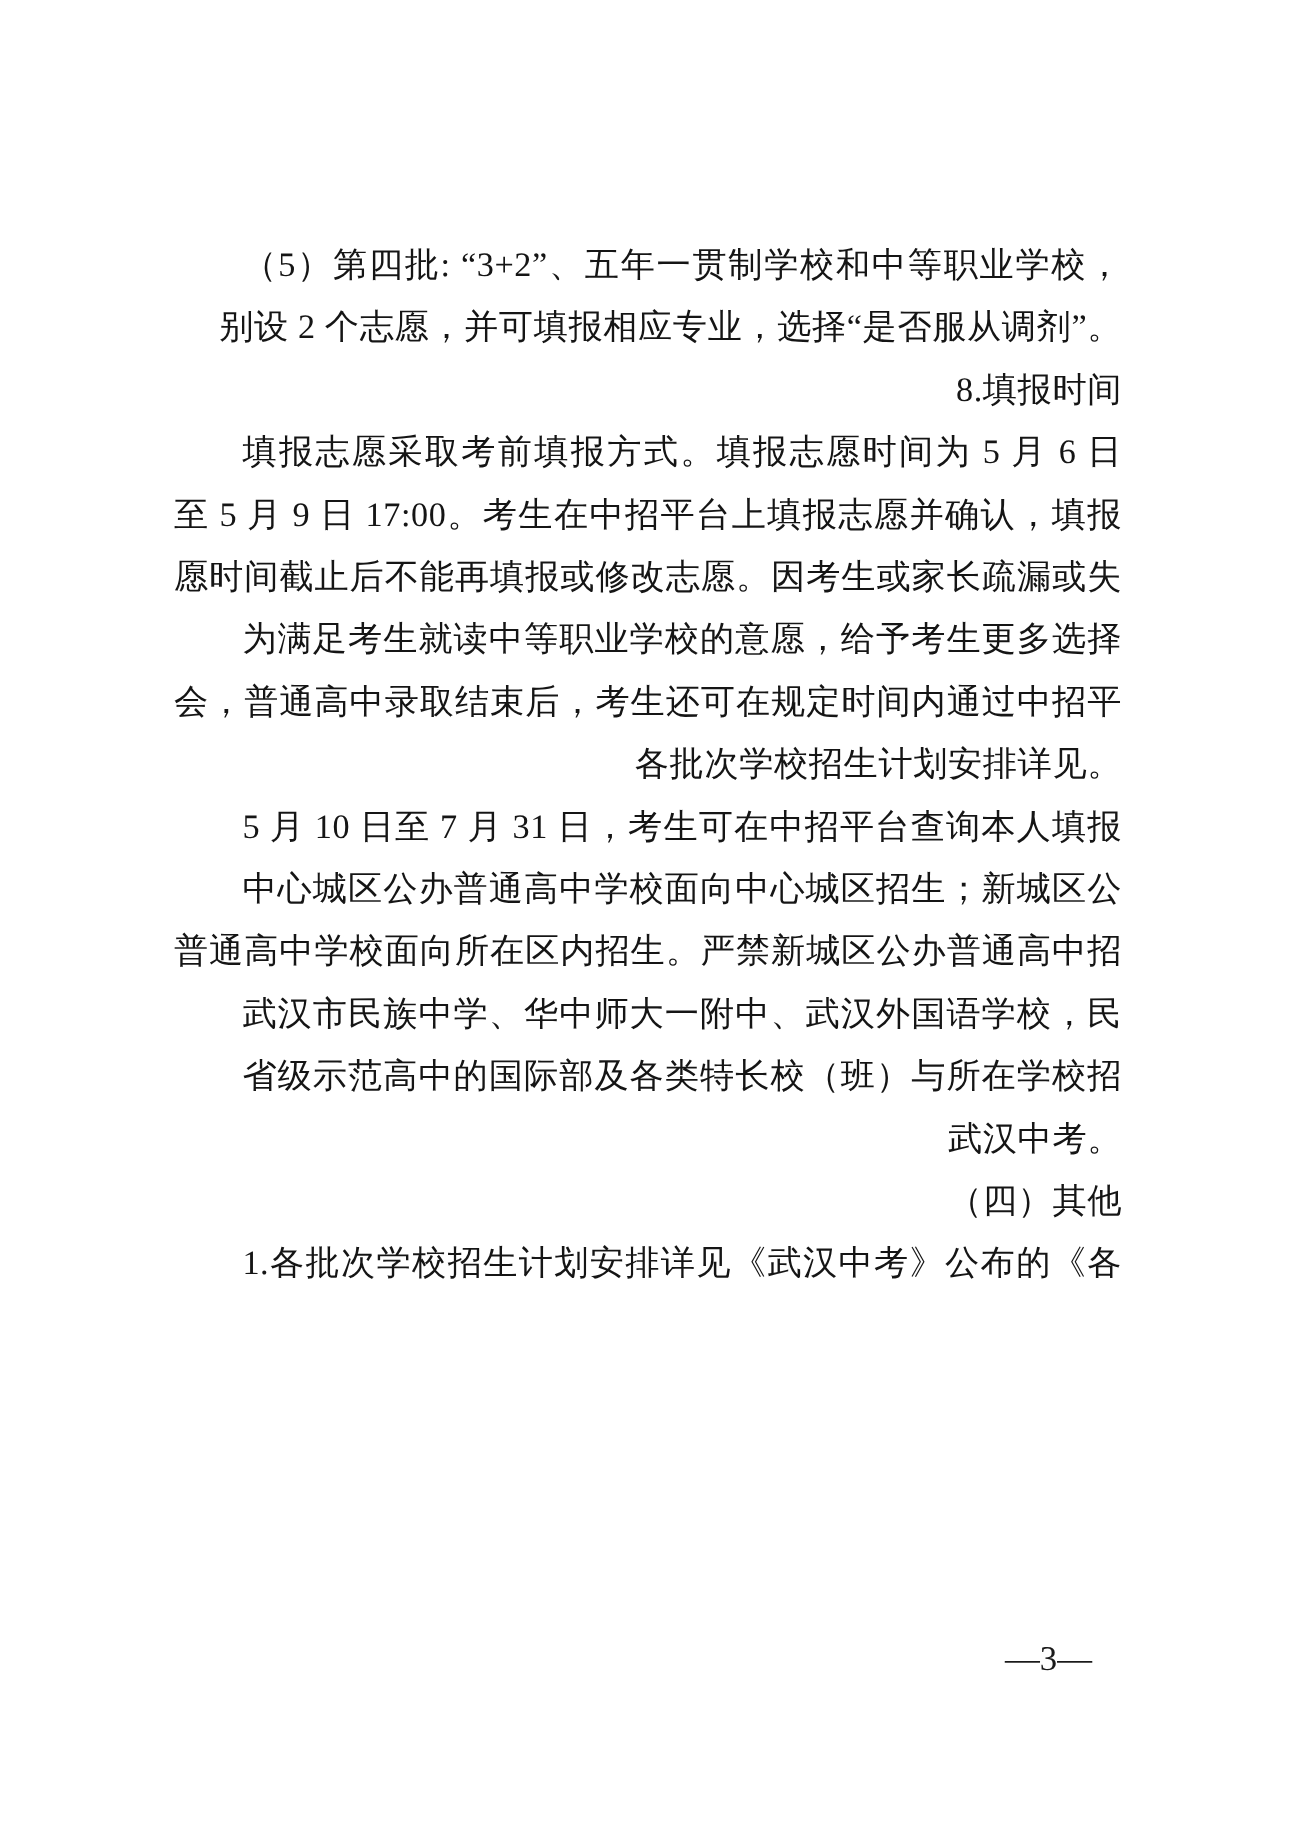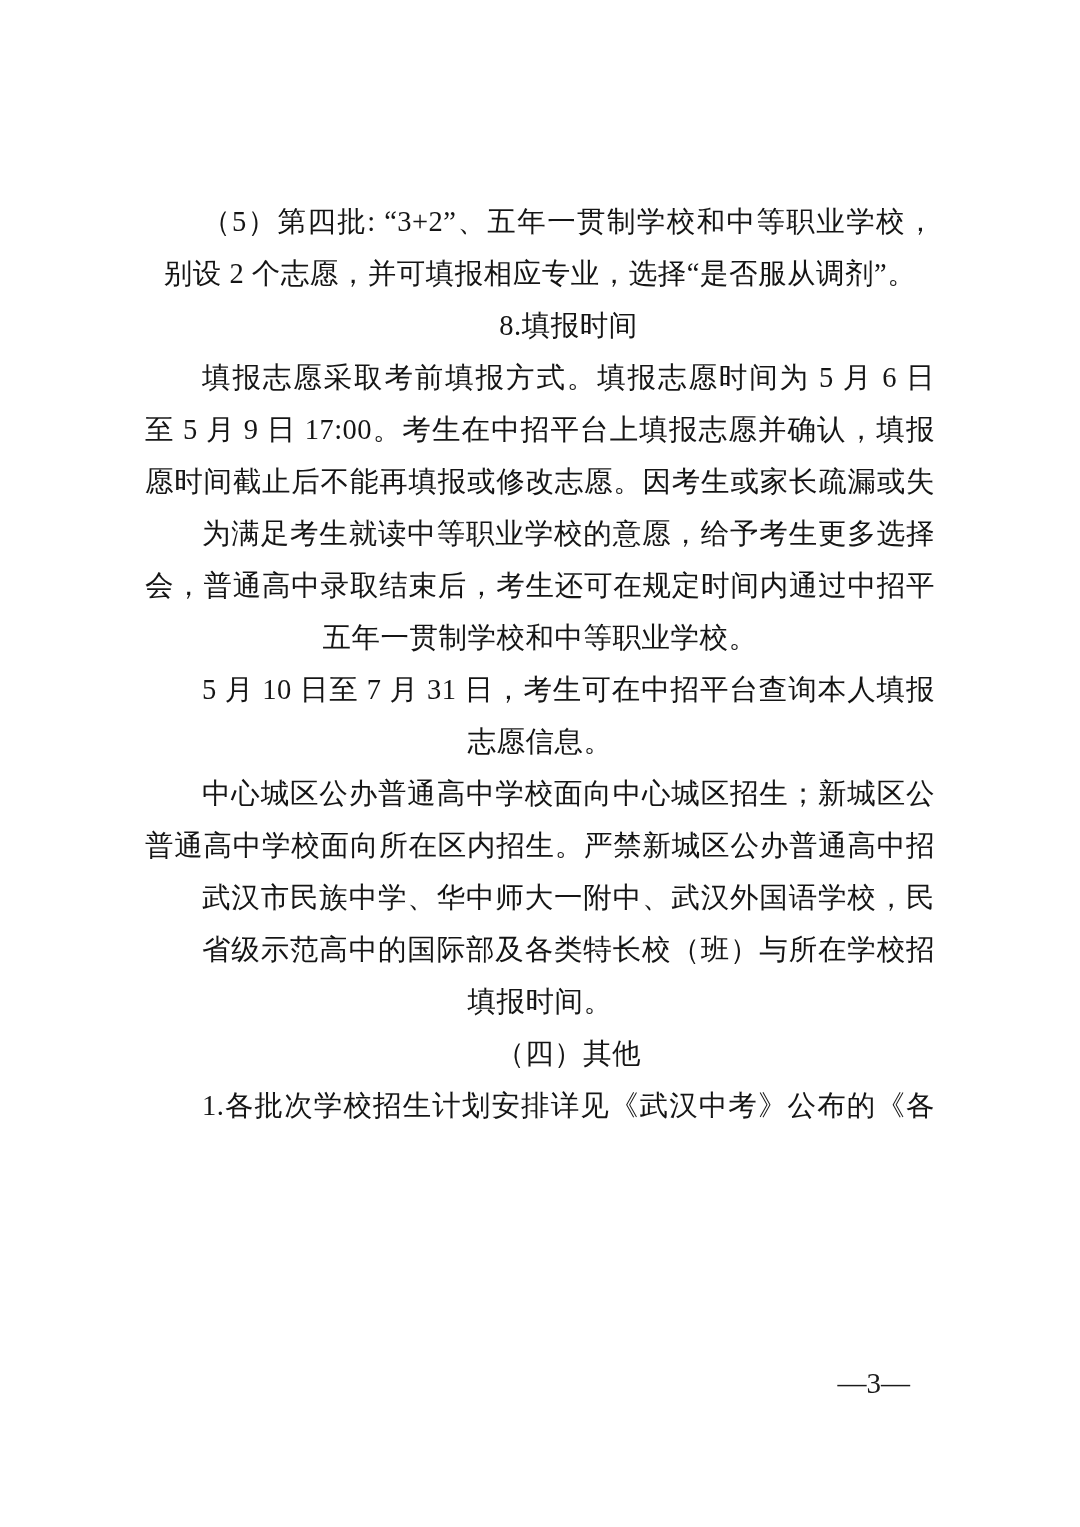--- a/index.html
+++ b/index.html
@@ -19,21 +19,21 @@
   .text-block {
     position: absolute;
     left: 145px;
     top: 196px;
     width: 790px;
   }
   .line {
     font-size: 28.5px;
     height: 52px;
     line-height: 52px;
-    text-align: center;
+    text-align: right;
     letter-spacing: 0.5px;
     overflow: hidden;
   }
   .line.indent {
     text-indent: 2em;
   }
   .line.just {
     text-align: justify;
     text-align-last: justify;
   }
@@ -55,26 +55,25 @@
   <div class="text-block">
     <div id="text-lines">
         <div class="line indent just">（5）第四批: “3+2”、五年一贯制学校和中等职业学校，分</div>
         <div class="line">别设 2 个志愿，并可填报相应专业，选择“是否服从调剂”。</div>
         <div class="line indent">8.填报时间</div>
         <div class="line indent just">填报志愿采取考前填报方式。填报志愿时间为 5 月 6 日 8:00</div>
         <div class="line just">至 5 月 9 日 17:00。考生在中招平台上填报志愿并确认，填报志</div>
         <div class="line just">愿时间截止后不能再填报或修改志愿。因考生或家长疏漏或失误</div>
         <div class="line indent just">为满足考生就读中等职业学校的意愿，给予考生更多选择机</div>
         <div class="line just">会，普通高中录取结束后，考生还可在规定时间内通过中招平台</div>
-        <div class="line">五年一贯制学校和中等职业学校。</div>
+        <div class="line">各批次学校招生计划安排详见。</div>
         <div class="line indent just">5 月 10 日至 7 月 31 日，考生可在中招平台查询本人填报的</div>
-        <div class="line">志愿信息。</div>
         <div class="line indent just">中心城区公办普通高中学校面向中心城区招生；新城区公办</div>
         <div class="line just">普通高中学校面向所在区内招生。严禁新城区公办普通高中招收</div>
         <div class="line indent just">武汉市民族中学、华中师大一附中、武汉外国语学校，民办</div>
         <div class="line indent just">省级示范高中的国际部及各类特长校（班）与所在学校招生</div>
-        <div class="line">填报时间。</div>
+        <div class="line">武汉中考。</div>
         <div class="line indent">（四）其他</div>
         <div class="line indent just">1.各批次学校招生计划安排详见《武汉中考》公布的《各级</div>
       </div>
   </div>
   <div class="page-number">—3—</div>
 </div>
 
 </body></html>

